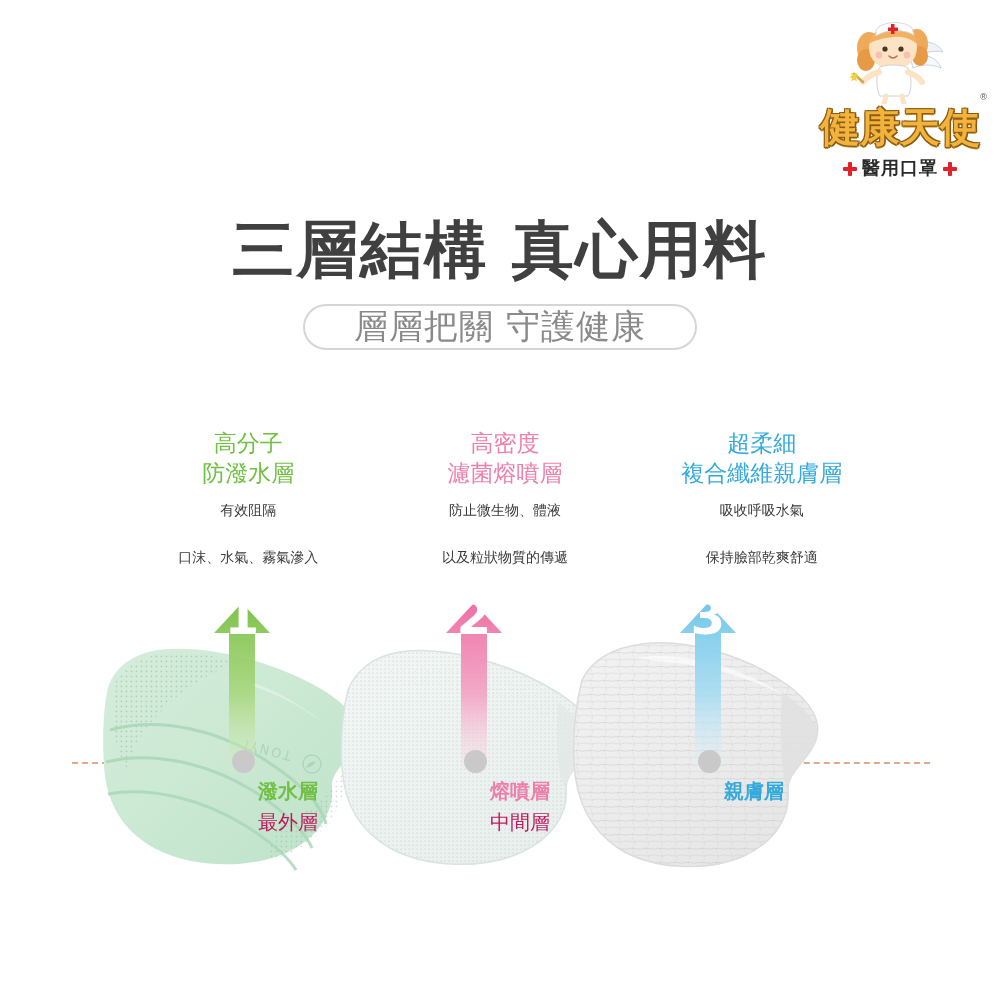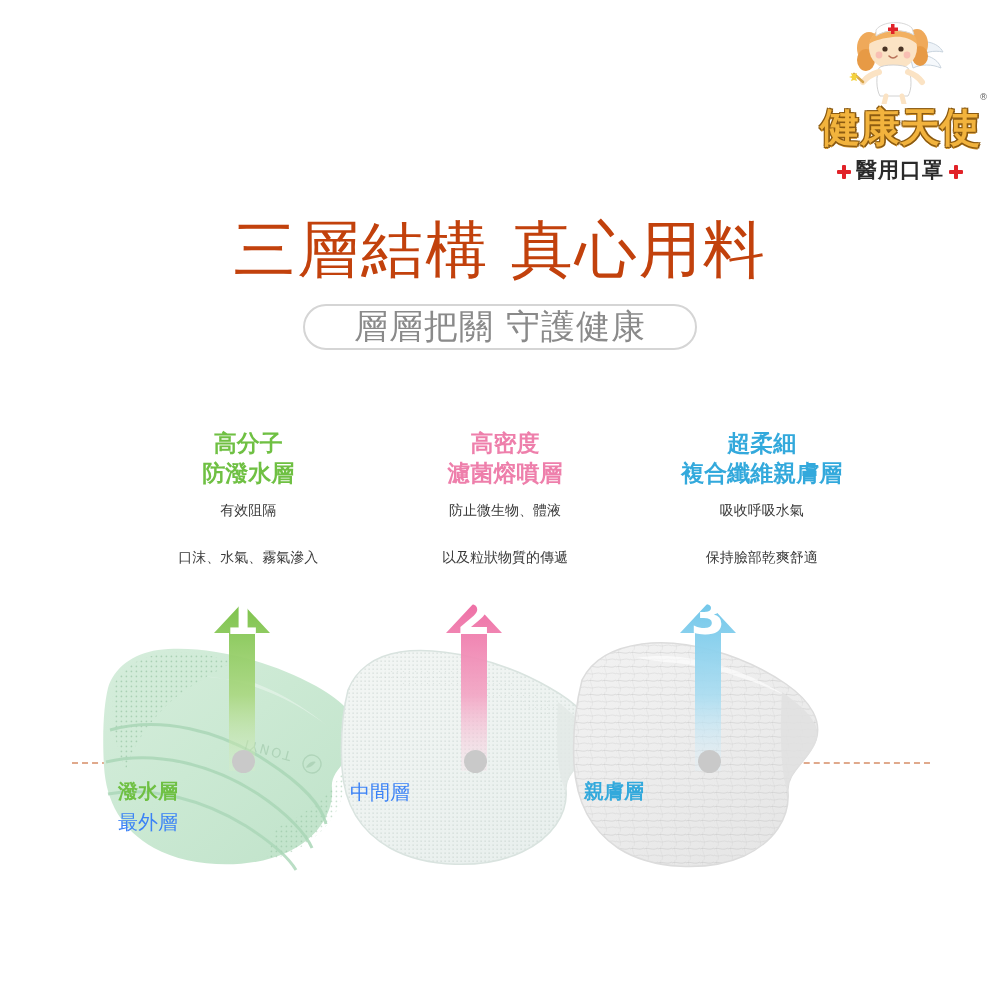--- a/index.html
+++ b/index.html
@@ -63,21 +63,21 @@
     top: 76px;
     font-size: 9px;
     color: #6b6b6b;
   }
   .logo-sub {
     position: absolute;
     left: 0px;
     top: 140px;
     width: 180px;
     text-align: center;
-    font-size: 21px;
+    font-size: 18px;
     font-weight: bold;
     color: #2a2a2a;
     letter-spacing: 1px;
     white-space: nowrap;
   }
   .cross {
     display: inline-block;
     position: relative;
     width: 14px;
     height: 14px;
@@ -95,23 +95,24 @@
 
   
   .main-title {
     position: absolute;
     left: 0;
     top: 212px;
     width: 1000px;
     text-align: center;
     font-size: 62px;
     line-height: 76px;
-    color: #c2410c;
+    color: #404040;
     letter-spacing: 2px;
     white-space: nowrap;
+    font-weight: bold;
   }
   .subtitle-pill {
     position: absolute;
     left: 303px;
     top: 304px;
     width: 394px;
     height: 46px;
     border: 2px solid #d5d5d5;
     border-radius: 25px;
     box-sizing: border-box;
@@ -135,21 +136,21 @@
     height: 130px;
     display: flex;
   }
   .feature-col {
     flex: 1 1 0;
     text-align: center;
   }
   .feat-head {
     font-size: 23px;
     line-height: 30px;
-    font-weight: bold;
+    font-weight: normal;
     white-space: nowrap;
   }
   .feat-head .l2 { display: block; }
   .feat-desc {
     margin-top: 9px;
     font-size: 14px;
     line-height: 27px;
     color: #3a3a3a;
     white-space: nowrap;
   }
@@ -218,32 +219,32 @@
     width: 23px;
     height: 23px;
     border-radius: 50%;
     background: #c9c9c9;
   }
   .layer-labels {
     position: absolute;
     left: 38px;
     top: 196px;
     width: 200px;
-    text-align: left;
+    text-align: right;
   }
   .lab-main {
     font-size: 20px;
     line-height: 30px;
     font-weight: bold;
     white-space: nowrap;
   }
   .lab-sub {
     font-size: 20px;
     line-height: 32px;
-    color: #3b82f6;
+    color: #be185d;
     white-space: nowrap;
   }
 </style>
 </head>
 <body>
 
 <div id="stage">
 
   <div class="logo-block">
 
@@ -454,20 +455,21 @@
             <stop offset="100%" stop-color="#fbdde8" stop-opacity="0.25"></stop>
           </linearGradient>
         </defs>
         <path d="M28 0 L56 30 L41 30 L41 168 L15 168 L15 30 L0 30 Z" fill="url(#ar2)"></path>
       </svg>
       <div class="arrow-num" style="left:134px; width:56px;">2</div>
 
       <div class="dot"></div>
 
       <div class="layer-labels">
+        <div class="lab-main c-pink">熔噴層</div>
         <div class="lab-sub">中間層</div>
       </div>
     </div>
 
     <div class="layer layer-3">
       <svg class="mask-art" viewBox="0 0 320 320">
         <defs>
           <linearGradient id="g3body" x1="0" y1="0" x2="0.7" y2="1">
             <stop offset="0%" stop-color="#f2f2f2"></stop>
             <stop offset="50%" stop-color="#ededed"></stop>

